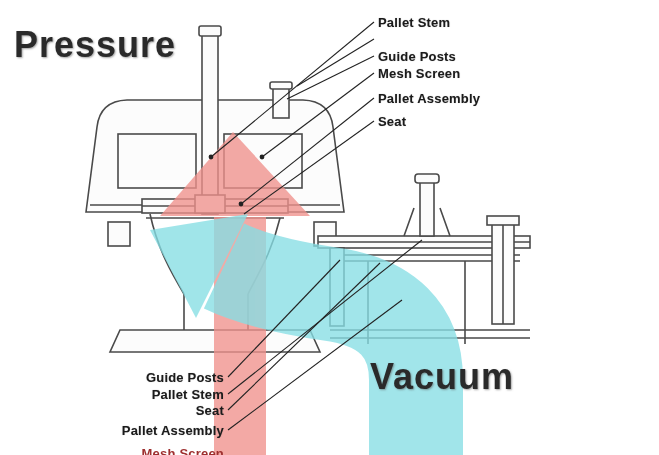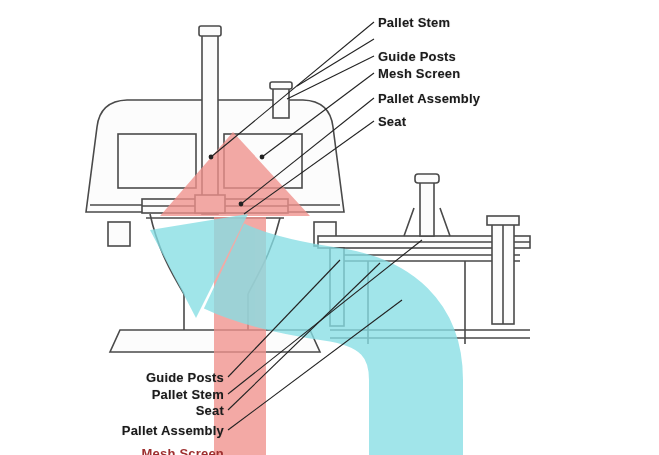--- a/index.html
+++ b/index.html
@@ -91,20 +91,22 @@
       <line class="leader" x1="228" y1="377" x2="340" y2="260"></line>
       <line class="leader" x1="228" y1="394" x2="422" y2="240"></line>
       <line class="leader" x1="228" y1="410" x2="380" y2="263"></line>
       <line class="leader" x1="228" y1="430" x2="402" y2="300"></line>
       <circle class="dot" cx="211" cy="157" r="2.4"></circle>
       <circle class="dot" cx="262" cy="157" r="2.4"></circle>
       <circle class="dot" cx="241" cy="204" r="2.4"></circle>
     </g>
   </svg>
 
+  <div class="big" style="left:14px;top:26px">Pressure</div>
+  <div class="big" style="left:370px;top:358px">Vacuum</div>
 
   <div class="lbl" style="left:378px;top:15px">Pallet Stem</div>
   <div class="lbl" style="left:378px;top:49px">Guide Posts</div>
   <div class="lbl" style="left:378px;top:66px">Mesh Screen</div>
   <div class="lbl" style="left:378px;top:91px">Pallet Assembly</div>
   <div class="lbl" style="left:378px;top:114px">Seat</div>
 
   <div class="lbl blist" style="top:370px">Guide Posts</div>
   <div class="lbl blist" style="top:387px">Pallet Stem</div>
   <div class="lbl blist" style="top:403px">Seat</div>

